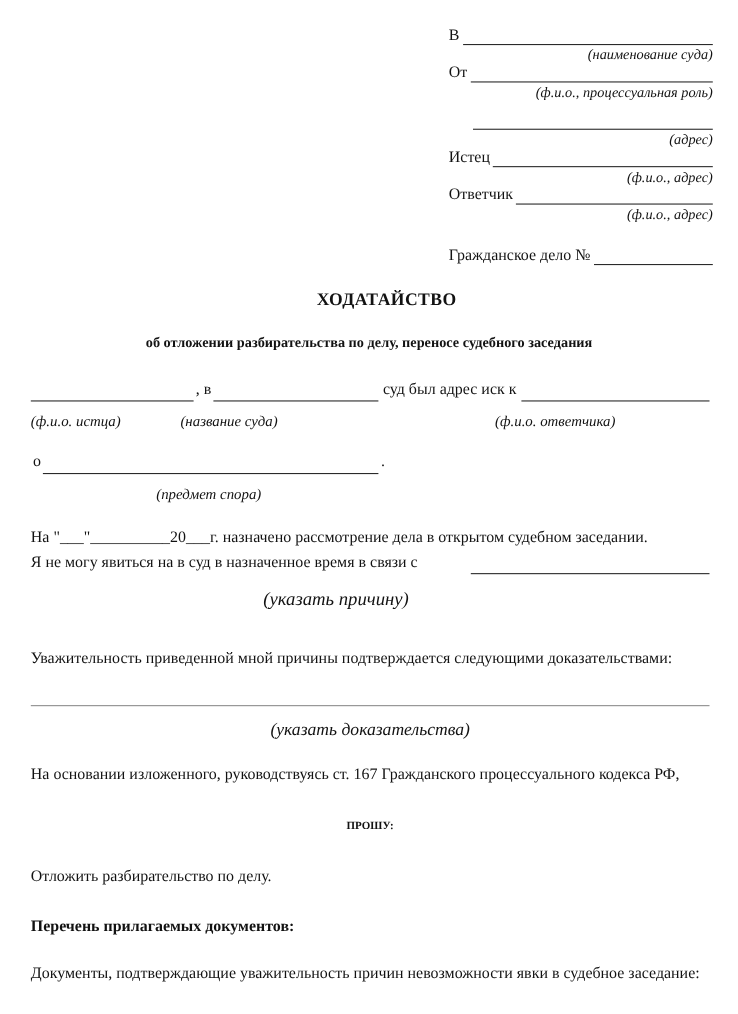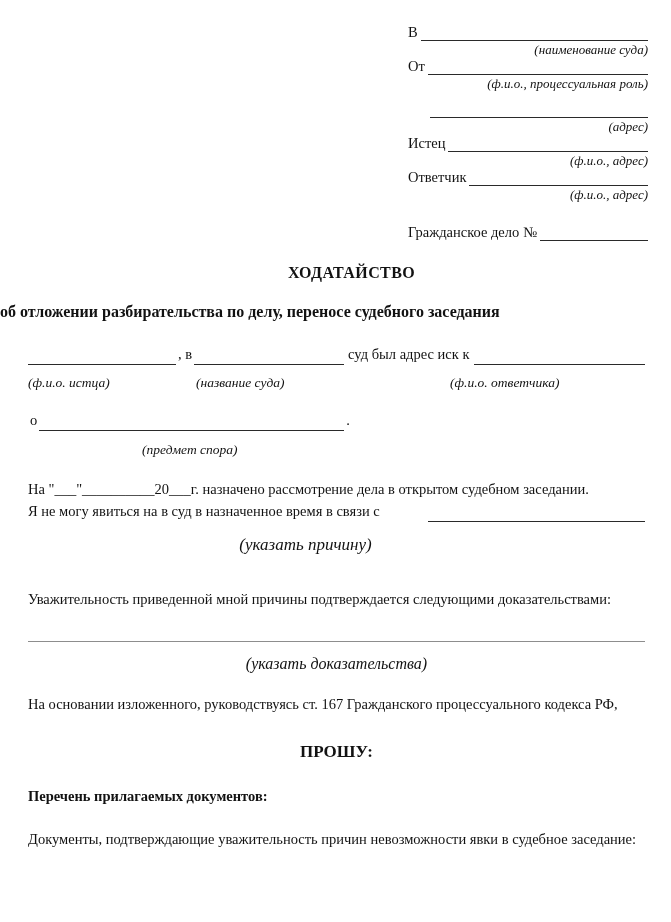--- a/index.html
+++ b/index.html
@@ -75,22 +75,22 @@
     text-align: center;
     font-size: 16px;
     font-weight: bold;
     letter-spacing: 0.4px;
   }
   .doc-subtitle {
     position: absolute;
     top: 303px;
     left: 0;
     width: 671px;
-    text-align: left;
-    font-size: 16px;
+    text-align: center;
+    font-size: 13px;
     font-weight: bold;
   }
 
   
   .body-area {
     position: absolute;
     top: 344px;
     left: 28px;
     width: 617px;
     font-size: 14.5px;
@@ -181,21 +181,21 @@
   .basis-para {
     margin-top: 20px;
     text-align: justify;
     text-align-last: left;
   }
 
   .proshu {
     margin-top: 26px;
     text-align: center;
     font-weight: bold;
-    font-size: 17px;
+    font-size: 10px;
   }
   .request-line { margin-top: 25px; }
   .annex-title {
     margin-top: 24px;
     font-weight: bold;
     font-size: 14.5px;
   }
   .annex-body { margin-top: 22px; }
 </style>
 </head>
@@ -248,21 +248,21 @@
     <div class="fill-row">
       <span class="fill-line fl-a"></span>
       <span class="txt-tight">, в</span>
       <span class="fill-line fl-b"></span>
       <span class="txt">суд был адрес иск к</span>
       <span class="fill-line fl-c"></span>
     </div>
 
     <div class="hint-row">
       <span class="hint-abs" style="left:0px;">(ф.и.о. истца)</span>
-      <span class="hint-abs" style="left:168px;text-align:right;">(название суда)</span>
+      <span class="hint-abs" style="left:136px;text-align:right;">(название суда)</span>
       <span class="hint-abs" style="left:422px;">(ф.и.о. ответчика)</span>
     </div>
 
     <div class="subject-row">
       <span class="txt-tight">о</span>
       <span class="subject-line"></span>
       <span class="txt-tight">.</span>
     </div>
     <div class="hint-center-a">(предмет спора)</div>
 
@@ -276,19 +276,20 @@
 
     <div class="evidence-para">Уважительность приведенной мной причины подтверждается следующими доказательствами:</div>
 
     <div class="full-line"></div>
     <div class="hint-center-b">(указать доказательства)</div>
 
     <div class="basis-para">На основании изложенного, руководствуясь ст. 167 Гражданского процессуального кодекса РФ,</div>
 
     <div class="proshu">ПРОШУ:</div>
 
+    <div class="request-line">Отложить разбирательство по делу.</div>
 
     <div class="annex-title">Перечень прилагаемых документов:</div>
 
     <div class="annex-body">Документы, подтверждающие уважительность причин невозможности явки в судебное заседание:</div>
   </div>
 
 </div>
 
 </body></html>

